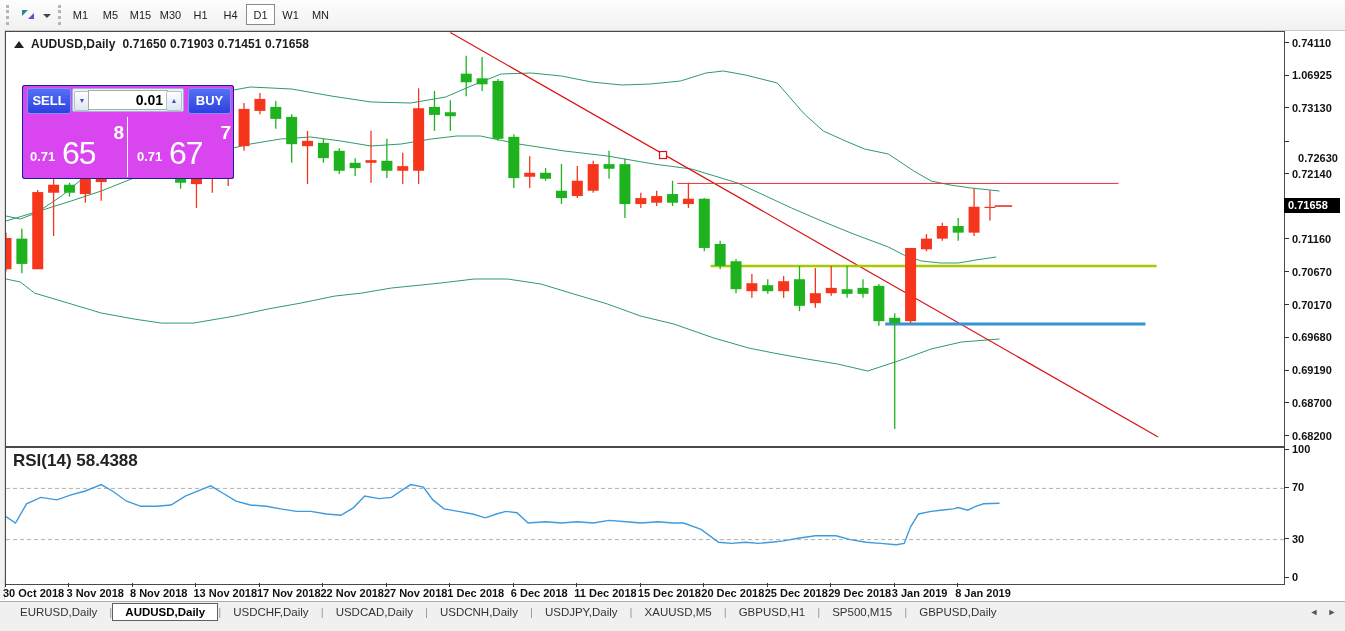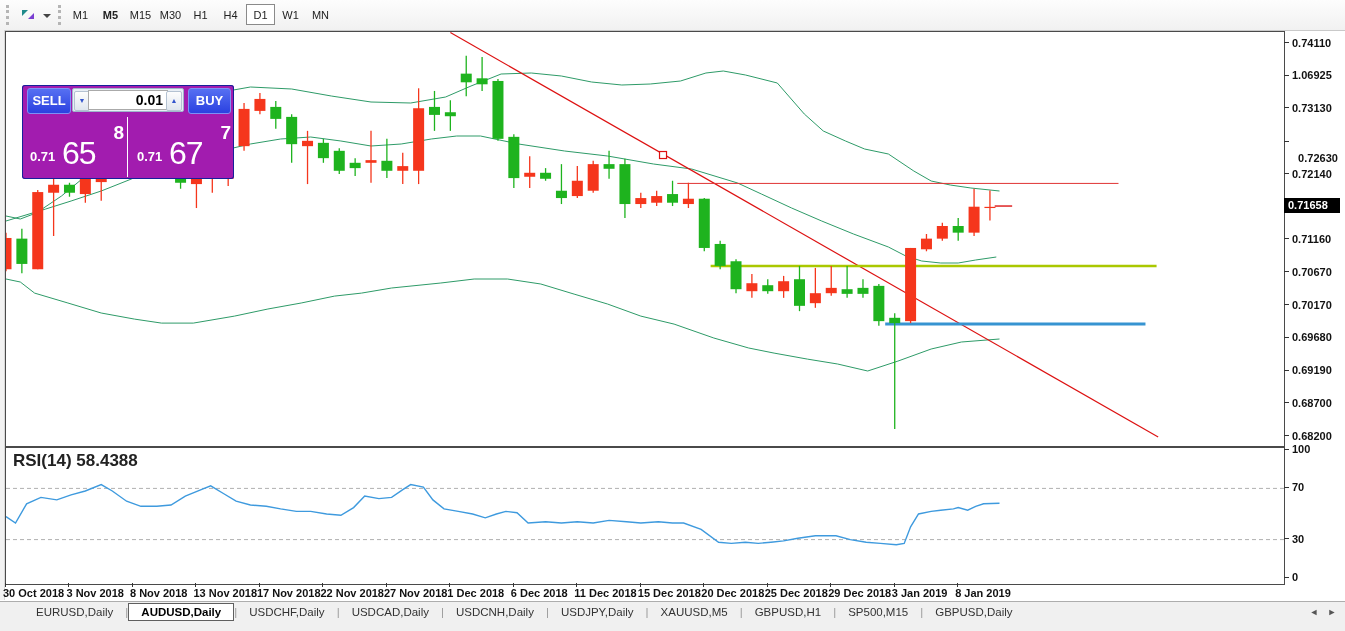--- a/index.html
+++ b/index.html
@@ -30,25 +30,25 @@
   #date-axis{left:5px;top:584px;width:1340px;height:17px;font-size:11px;color:#111;}
   .dlabel{top:3px;font-size:11px;font-weight:700;color:#111;white-space:nowrap;}
   .dtick{top:-1px;width:1px;height:4px;background:#333;}
   
   #tabbar{left:0;top:601px;width:1345px;height:20px;background:#f0f0f0;border-top:1px solid #adadad;
     border-bottom:1px solid #c9c9c9;font-size:11.5px;color:#333;}
   .tab{top:1px;height:17px;line-height:17px;padding:0 12px;cursor:default;white-space:nowrap;
     display:inline-block;position:relative;}
   .tab.active{background:#fff;border:1px solid #5f5f5f;font-weight:700;color:#000;height:16px;line-height:16px;}
   .tabsep{display:inline-block;color:#9a9a9a;position:relative;top:1px;}
-  #tabs-row{position:absolute;left:24px;top:0;white-space:nowrap;}
+  #tabs-row{position:absolute;left:8px;top:0;white-space:nowrap;}
   .scrollarrow{top:4px;width:12px;height:12px;font-size:9px;color:#555;text-align:center;line-height:12px;}
   #statusbar{left:0;top:622px;width:1345px;height:9px;background:#f0f0f0;}
   
-  #trade-panel{left:16px;top:53px;width:212px;height:94px;background:#a21caf;border-radius:3px;
+  #trade-panel{left:16px;top:53px;width:212px;height:94px;background:#d946ef;border-radius:3px;
     box-shadow:0 0 0 1px #16209a inset;color:#fff;}
   .tp-btn{top:3px;height:24px;background:linear-gradient(#5670f2,#2b41e0);border:1px solid #7d90f5;
     border-radius:3px;color:#fff;font-size:13px;font-weight:700;text-align:center;line-height:24px;cursor:pointer;}
   #lot-wrap{left:50px;top:3px;width:112px;height:24px;background:#e8eef5;border:1px solid #9fb6cc;
     border-radius:2px;box-sizing:border-box;}
   #lot-input{position:absolute;left:15px;top:1px;width:80px;height:20px;border:1px solid #aaa;
     background:#fff;font-size:14px;font-weight:700;text-align:right;padding-right:4px;box-sizing:border-box;
     font-family:"Liberation Sans",sans-serif;}
   .spin{position:absolute;top:2px;width:14px;height:18px;background:linear-gradient(#fdfdfd,#dfe6ee);
     border:1px solid #b4c2d2;border-radius:2px;font-size:7px;color:#3355cc;text-align:center;line-height:18px;cursor:pointer;}
@@ -64,21 +64,21 @@
 <div id="toolbar" class="abs">
   <div class="grip abs" style="left:6px"></div>
   <div id="order-icon" class="abs">
     <span class="tri" style="left:3px;top:4px;border-top:6px solid #1f8a8a;border-right:6px solid transparent;"></span>
     <span class="tri" style="left:9px;top:7px;border-bottom:6px solid #7a3fd1;border-left:6px solid transparent;"></span>
     <span class="tri" style="left:24px;top:8px;border-left:4px solid transparent;border-right:4px solid transparent;border-top:4px solid #444;"></span>
   </div>
   <div class="grip abs" style="left:58px"></div>
   <div id="tf-row">
       <div class="tfbtn abs" style="left: 66px;">M1</div>
-      <div class="tfbtn abs" style="left: 96px; font-weight: bold;">M5</div>
+      <div class="tfbtn abs" style="left: 96px;">M5</div>
       <div class="tfbtn abs" style="left: 126px;">M15</div>
       <div class="tfbtn abs" style="left: 156px;">M30</div>
       <div class="tfbtn abs" style="left: 186px;">H1</div>
       <div class="tfbtn abs" style="left: 216px;">H4</div>
       <div class="tfbtn abs active" style="left: 246px;">D1</div>
       <div class="tfbtn abs" style="left: 276px;">W1</div>
       <div class="tfbtn abs" style="left: 306px;">MN</div>
     </div>
 </div>
 
@@ -215,20 +215,23 @@
       <line x1="936.3299999999999" y1="190.6726099394586" x2="936.3299999999999" y2="208.63548666090045" stroke="#f5361c" stroke-width="1.3"></line>
       <rect x="930.8299999999999" y="193.99906859157718" width="11" height="12.640542878052116" fill="#f5361c"></rect>
       <line x1="952.1999999999999" y1="186.01556782649183" x2="952.1999999999999" y2="208.63548666090045" stroke="#1eb31e" stroke-width="1.3"></line>
       <rect x="946.6999999999999" y="193.99906859157718" width="11" height="6.652917304237917" fill="#1eb31e"></rect>
       <line x1="968.0699999999999" y1="156.74273168784455" x2="968.0699999999999" y2="203.9784445479337" stroke="#f5361c" stroke-width="1.3"></line>
       <rect x="962.5699999999999" y="174.70560840928715" width="11" height="25.94637748652795" fill="#f5361c"></rect>
       <line x1="983.9399999999999" y1="158.53901935998948" x2="983.9399999999999" y2="188.61020557514462" stroke="#f5361c" stroke-width="1.3"></line>
       <rect x="978.4399999999999" y="174.83866675537203" width="11" height="1.2" fill="#f5361c"></rect>
       <line x1="988.7009999999999" y1="174.04031667886343" x2="1006.1579999999999" y2="174.04031667886343" stroke="#e03333" stroke-width="1.6"></line>
     </svg>
+  <div id="chart-header" class="abs">
+    <span class="tri-up"></span><span>AUDUSD,Daily</span>&nbsp;&nbsp;<span>0.71650 0.71903 0.71451 0.71658</span>
+  </div>
   <div id="trade-panel" class="abs">
     <div class="tp-btn abs" style="left:5px;width:42px;">SELL</div>
     <div id="lot-wrap" class="abs">
       <div class="spin" style="left:1px;">▼</div>
       <input id="lot-input" value="0.01" style="">
       <div class="spin" style="right:1px;">▲</div>
     </div>
     <div class="tp-btn abs" style="left:166px;width:41px;">BUY</div>
     <div class="bigprice abs" style="left:0;">
       <span class="bp-small">0.71</span>

